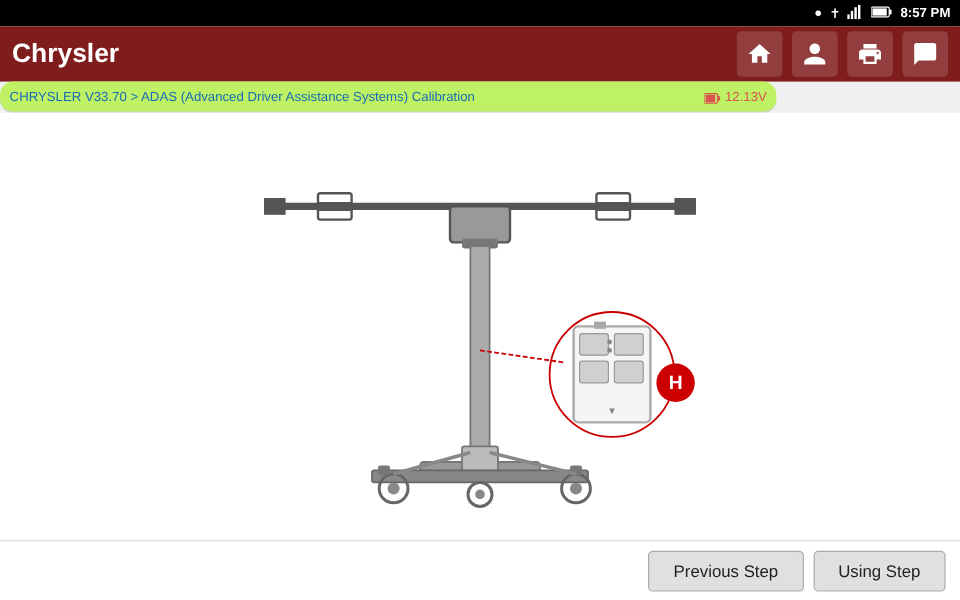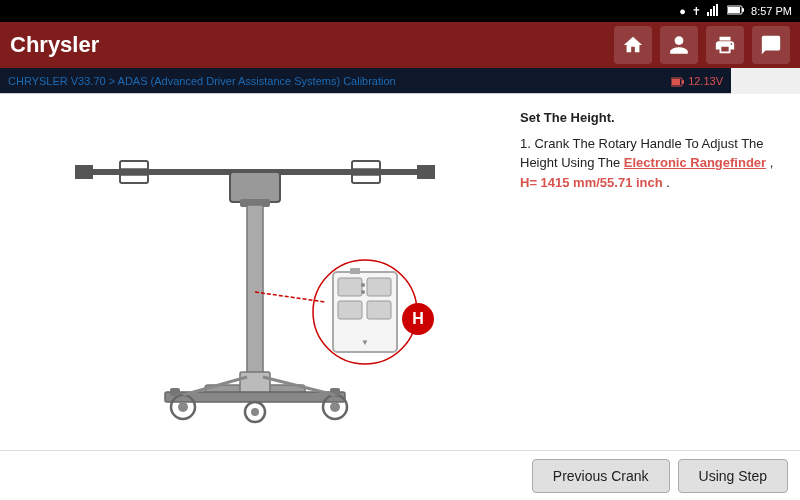--- a/index.html
+++ b/index.html
@@ -3,36 +3,36 @@
   <meta charset="utf-8">
   <style>
     * { margin: 0; padding: 0; box-sizing: border-box; }
     body { width: 800px; height: 500px; overflow: hidden; font-family: Arial, sans-serif; background: #f0f0f0; }
 
     
     #status-bar {
       width: 800px; height: 22px; background: #000; display: flex; align-items: center;
       justify-content: flex-end; padding: 0 8px; color: #fff; font-size: 11px; gap: 6px;
     }
-    #status-bar .time { font-weight: normal; }
+    #status-bar .time { font-weight: bold; }
 
     
     #header {
       width: 800px; height: 46px; background: #7f1d1d; display: flex; align-items: center;
       padding: 0 10px; gap: 8px;
     }
     #header .title { color: #fff; font-size: 22px; font-weight: bold; flex: 1; }
     .header-icon { width: 38px; height: 38px; border-radius: 4px; background: rgba(255,255,255,0.15);
       display: flex; align-items: center; justify-content: center; cursor: pointer; }
     .header-icon svg { width: 22px; height: 22px; fill: #fff; }
 
     
     #breadcrumb {
-      width: 731px; height: 26px; background: #0f172a; display: flex; align-items: center;
-      padding: 0 8px; font-size: 11px; color: #1a6bb5; border-bottom: 1px solid #ccc;
+      width: 647px; height: 26px; background: #bef264; display: flex; align-items: center;
+      padding: 0 8px; font-size: 11px; color: #1a6bb5; border-bottom: 1px solid #ccc; border-radius: 11px;
     }
     #breadcrumb .voltage { margin-left: auto; color: #d9534f; font-size: 11px; display: flex; align-items: flex-end; gap: 3px; }
 
     
     #main {
       width: 800px; height: 356px; display: flex; background: #fff;
     }
 
     
     #diagram-area {
@@ -181,26 +181,18 @@
       <circle cx="220" cy="295" r="4" fill="#888"></circle>
 
       <rect x="135" y="271" width="10" height="8" rx="2" fill="#777"></rect>
       <rect x="295" y="271" width="10" height="8" rx="2" fill="#777"></rect>
 
       <line x1="212" y1="260" x2="148" y2="278" stroke="#888" stroke-width="3"></line>
       <line x1="228" y1="260" x2="300" y2="278" stroke="#888" stroke-width="3"></line>
     </svg>
   </div>
 
-  <div id="instructions">
-    <div>
-      <strong>Set The Height.</strong>
-    </div>
-    <div class="inst-body">
-      <span>1. Crank The Rotary Handle To Adjust The Height Using The </span><span class="underline-link">Electronic Rangefinder</span><span> , </span><span class="red-bold">H= 1415 mm/55.71 inch</span><span> .</span>
-    </div>
-  </div>
 </div>
 
 <div id="button-row">
-  <button class="step-btn">Previous Crank</button>
+  <button class="step-btn">Previous Step</button>
   <button class="step-btn">Using Step</button>
 </div>
 
 </body></html>

